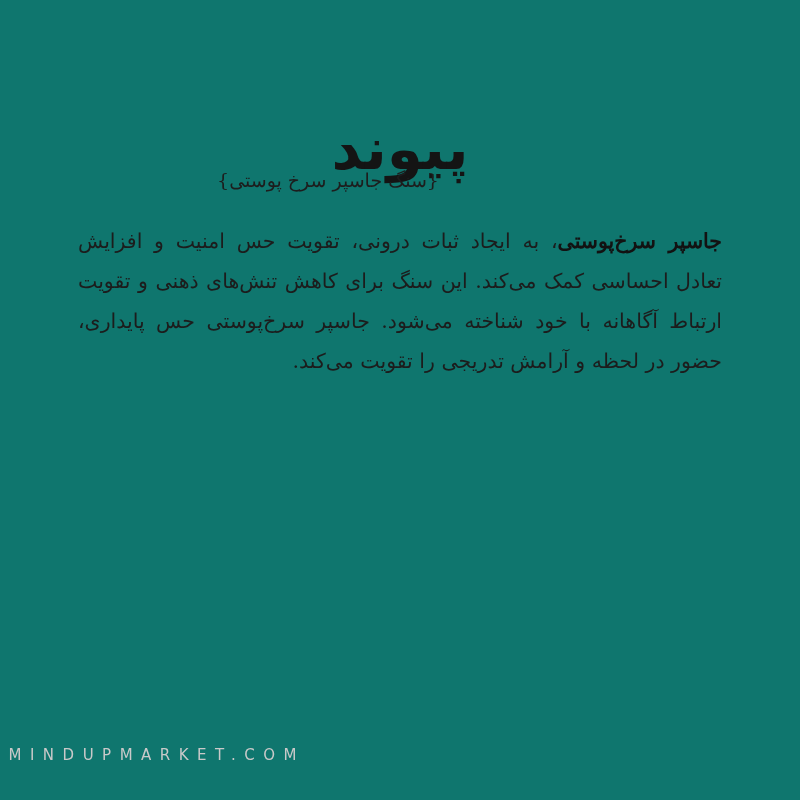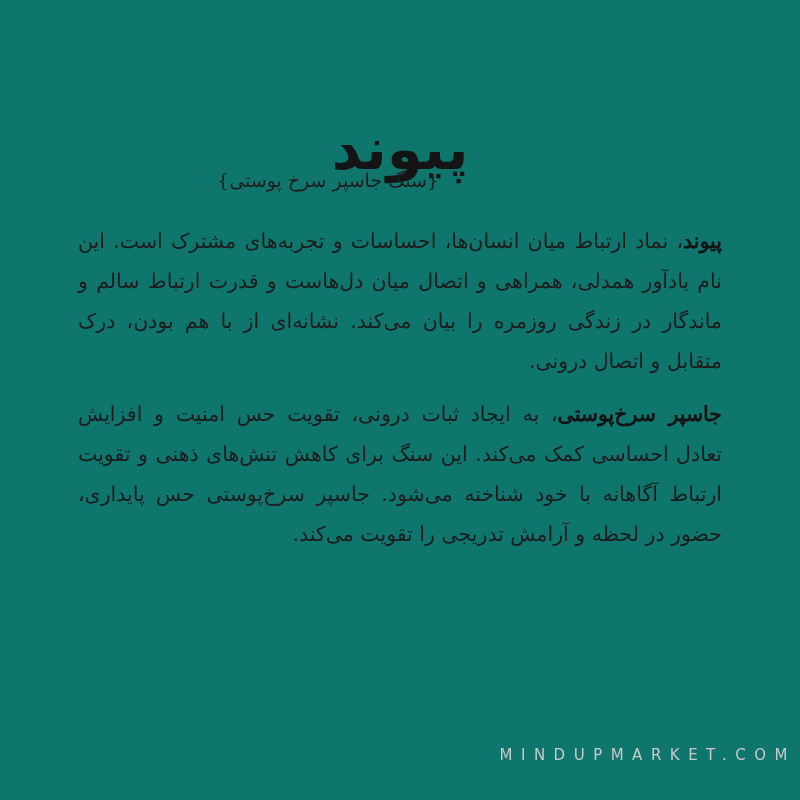--- a/index.html
+++ b/index.html
@@ -98,21 +98,21 @@
   .para.no-stretch::after {
     content: none;
   }
 
   
   .footer {
     position: absolute;
     top: 746px;
     left: 0;
     width: 796px;
-    text-align: right;
+    text-align: left;
     font-family: "DejaVu Sans", "Liberation Sans", sans-serif;
     font-size: 15px;
     font-weight: 400;
     color: #c9c9c9;
     letter-spacing: 8.5px;
     text-indent: 8.5px;
     direction: ltr;
     unicode-bidi: isolate;
     white-space: nowrap;
   }
@@ -121,23 +121,20 @@
 <body>
 
 <div class="page">
 
   <h1 class="title">پیوند</h1>
 
   <div class="subtitle">{سنگ جاسپر سرخ پوستی}</div>
 
   <div class="body-block">
 
-    <p class="para no-stretch">
-      <span class="lead">پیوند</span><span>، نماد ارتباط میان انسان‌ها، احساسات و تجربه‌های مشترک است. این نام یادآور همدلی، همراهی و اتصال میان دل‌هاست و قدرت ارتباط سالم و ماندگار در زندگی روزمره را بیان می‌کند. نشانه‌ای از با هم بودن، درک متقابل و اتصال درونی.</span>
-    </p>
 
     <p class="para no-stretch">
       <span class="lead">جاسپر سرخ‌پوستی</span><span>، به ایجاد ثبات درونی، تقویت حس امنیت و افزایش تعادل احساسی کمک می‌کند. این سنگ برای کاهش تنش‌های ذهنی و تقویت ارتباط آگاهانه با خود شناخته می‌شود. جاسپر سرخ‌پوستی حس پایداری، حضور در لحظه و آرامش تدریجی را تقویت می‌کند.</span>
     </p>
 
   </div>
 
   <div class="footer">MINDUPMARKET.COM</div>
 
 </div>

